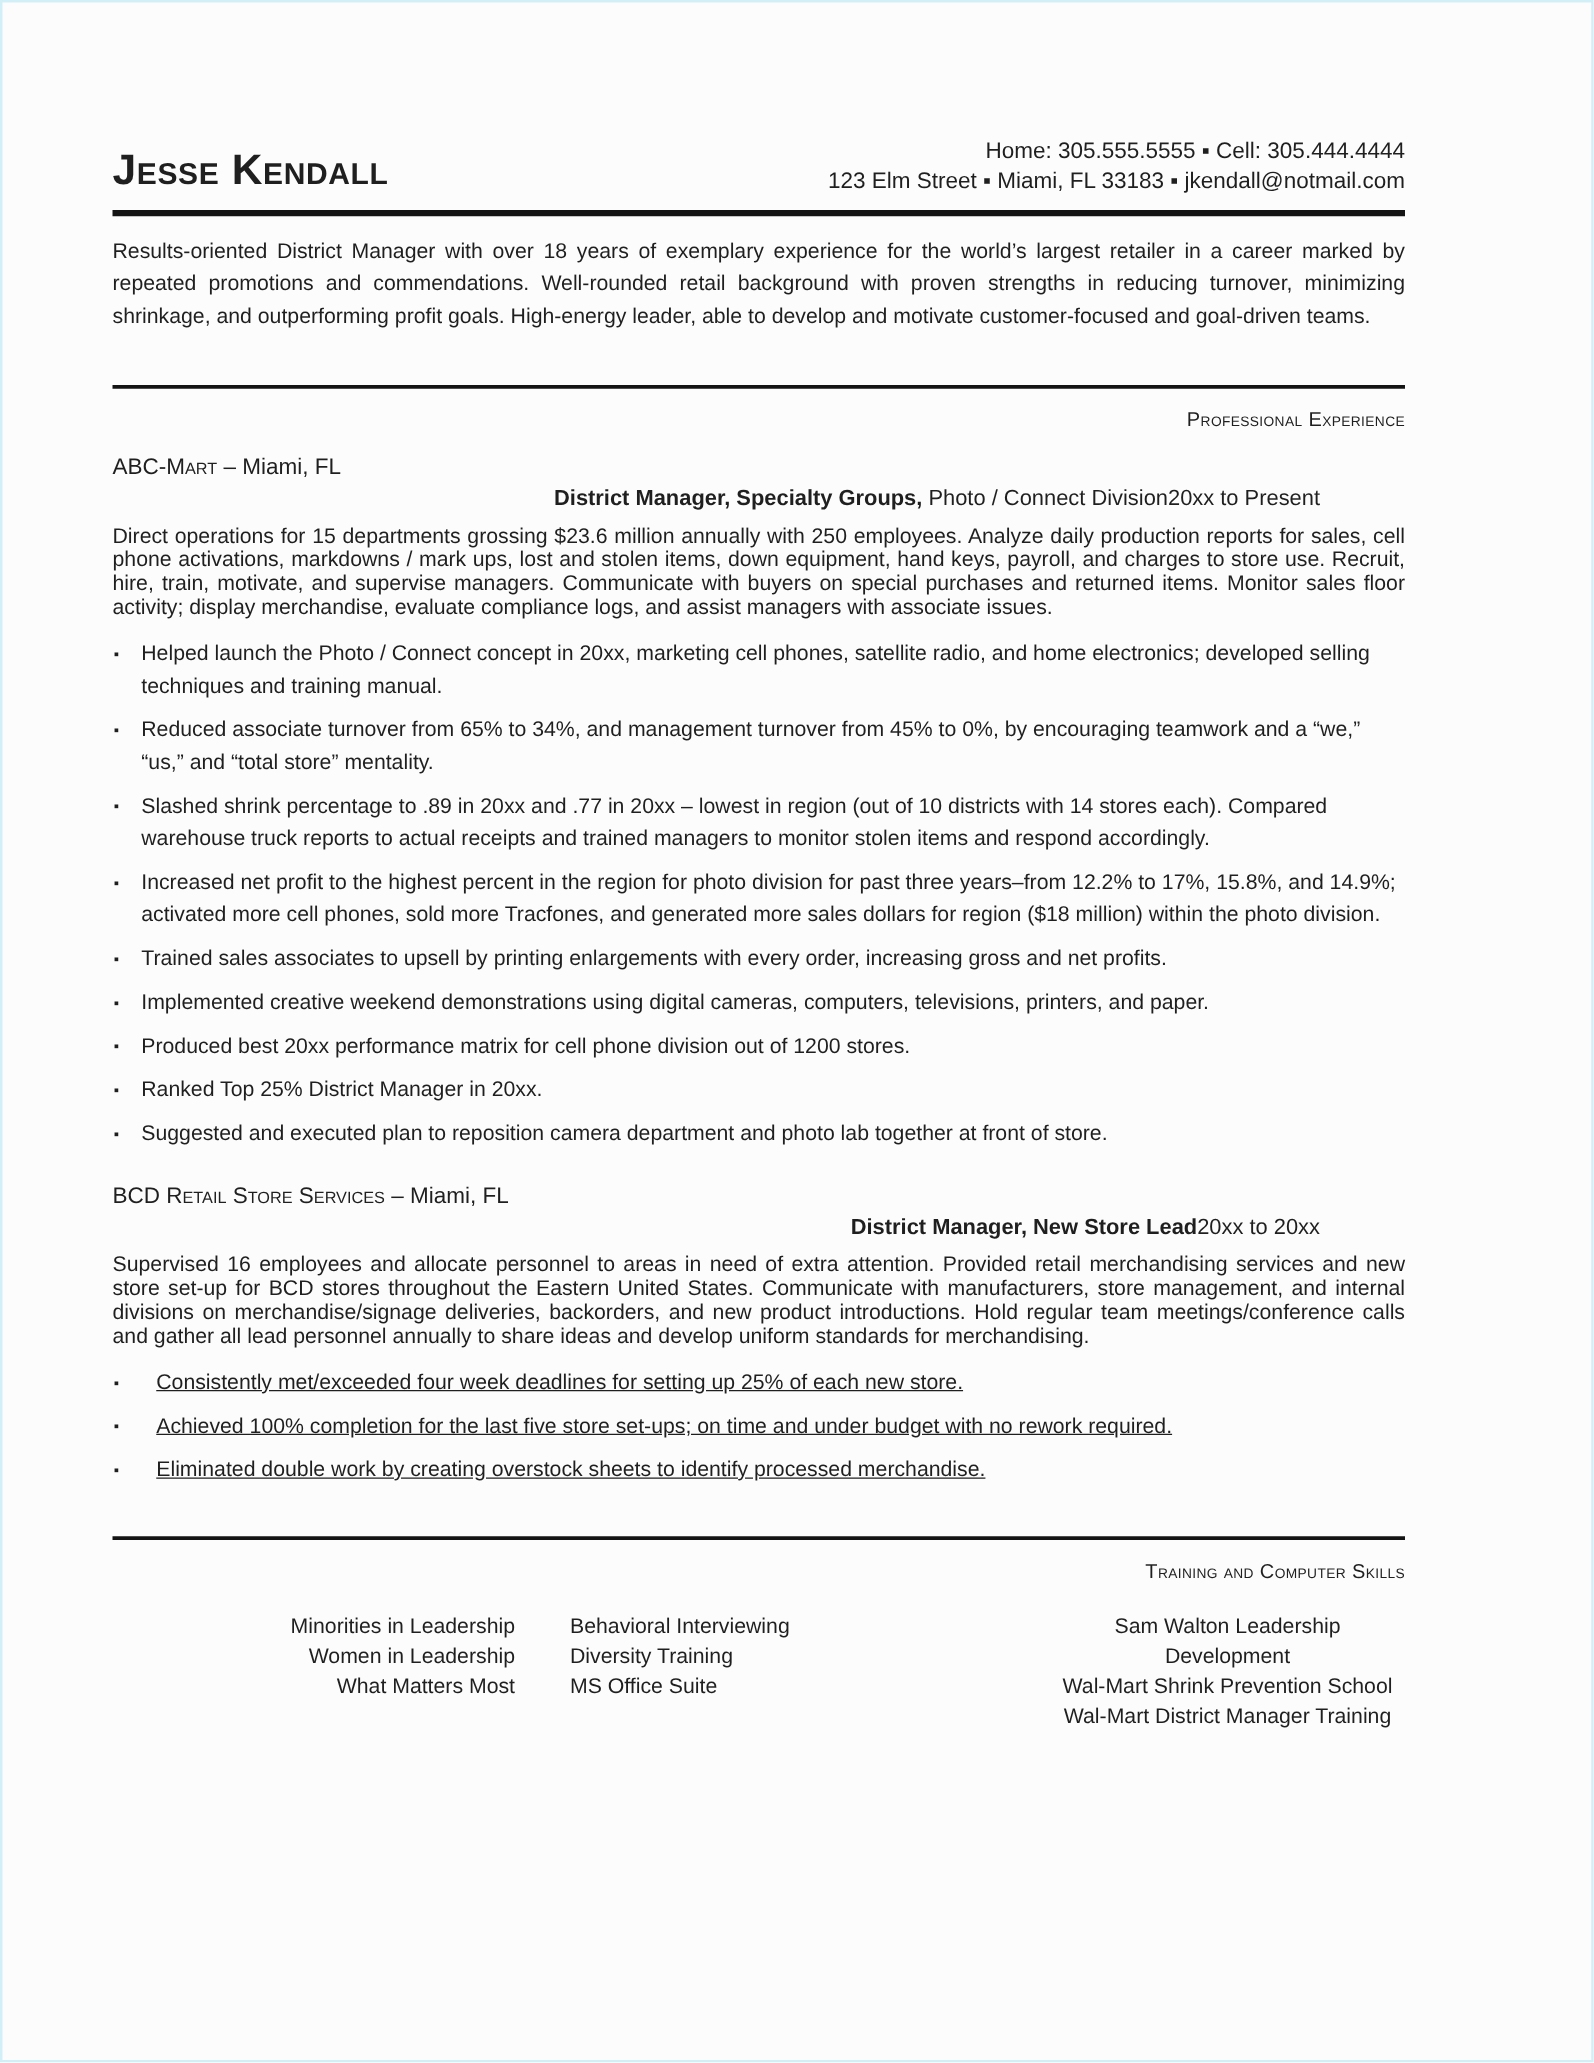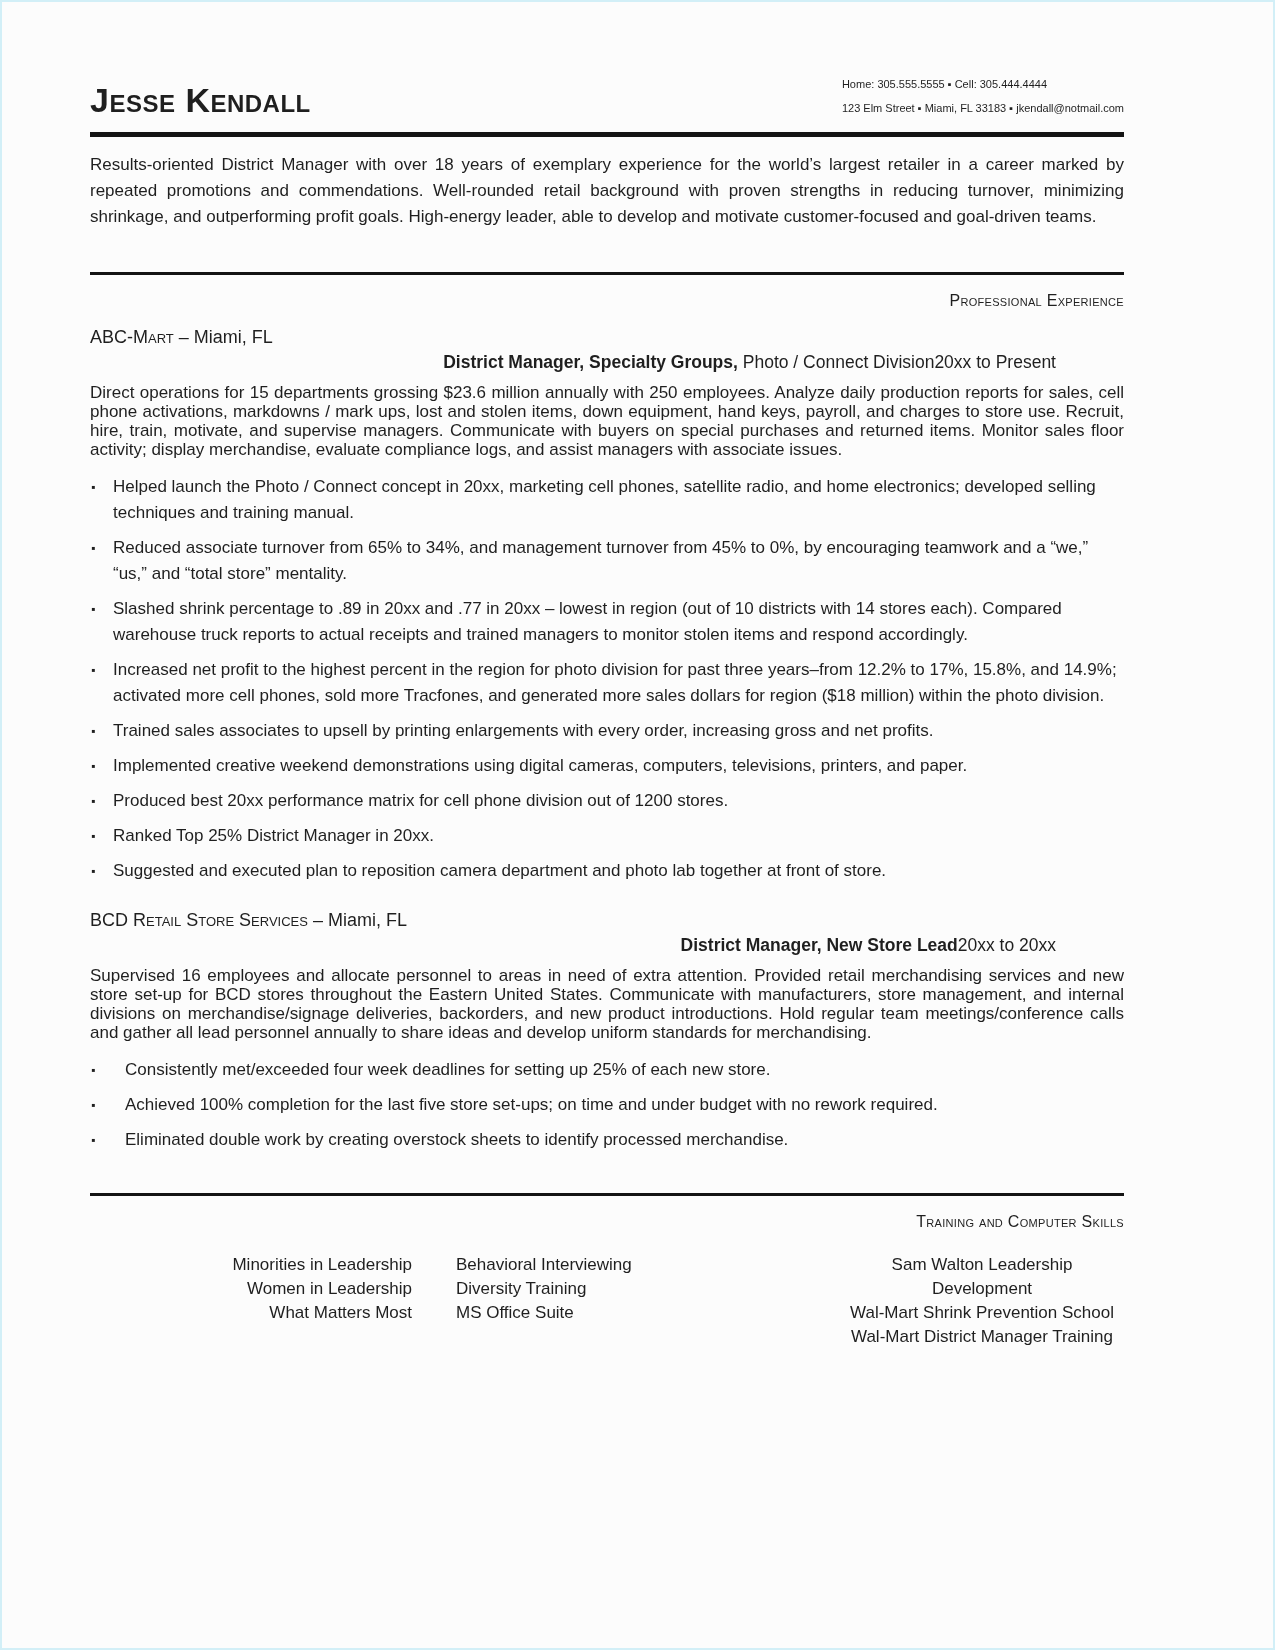--- a/index.html
+++ b/index.html
@@ -8,38 +8,39 @@
     width: 1275px;
     height: 1650px;
     font-family: "Liberation Sans", sans-serif;
     color: #1f1f1f;
   }
   .page {
     width: 1275px;
     height: 1650px;
     background: #fcfcfc;
     border: 2px solid #d2eff7;
-    padding: 70px 149px 0 88px;
+    padding: 106px 149px 0 88px;
     overflow: hidden;
   }
   
   .header-row {
     display: flex;
     justify-content: space-between;
     align-items: flex-end;
   }
   .name {
     font-size: 34px;
     font-weight: bold;
     font-variant: small-caps;
     letter-spacing: 0.5px;
     white-space: nowrap;
   }
   .contact {
-    font-size: 11px;
+    text-align: right;
+    font-size: 18px;
     line-height: 24px;
     white-space: nowrap;
   }
   .rule-thick {
     height: 5px;
     background: #141414;
     margin-top: 12px;
   }
   .rule-thin {
     height: 3px;
@@ -102,21 +103,21 @@
     line-height: 26px;
     margin-bottom: 9px;
   }
   ul.bullets li::before {
     content: "▪";
     position: absolute;
     left: 1px;
     top: 0;
     font-size: 12px;
   }
-  ul.bullets-wide li { padding-left: 35px; }
+  ul.bullets-wide li { padding-left: 35px; text-decoration: underline; }
   .job-2 { margin-top: 24px; }
   
   .skills-rule { margin-top: 40px; }
   .skills-grid {
     display: grid;
     grid-template-columns: 322px 340px 1fr;
     column-gap: 34px;
     margin-top: 22px;
     font-size: 17px;
     line-height: 24px;

